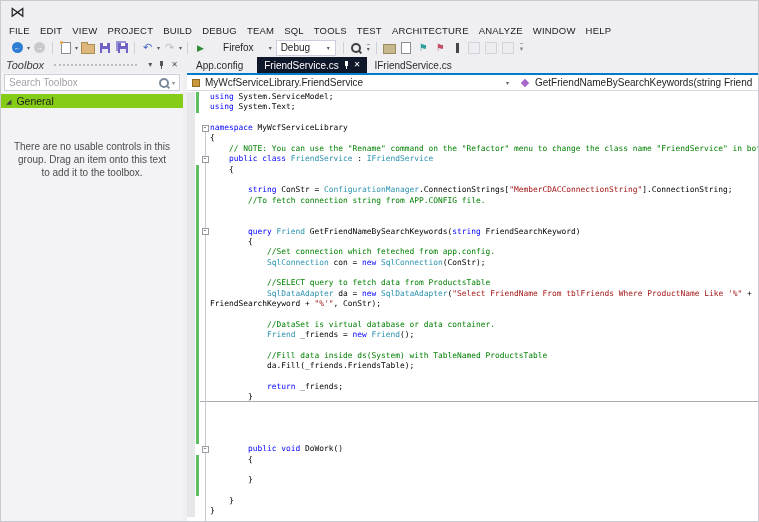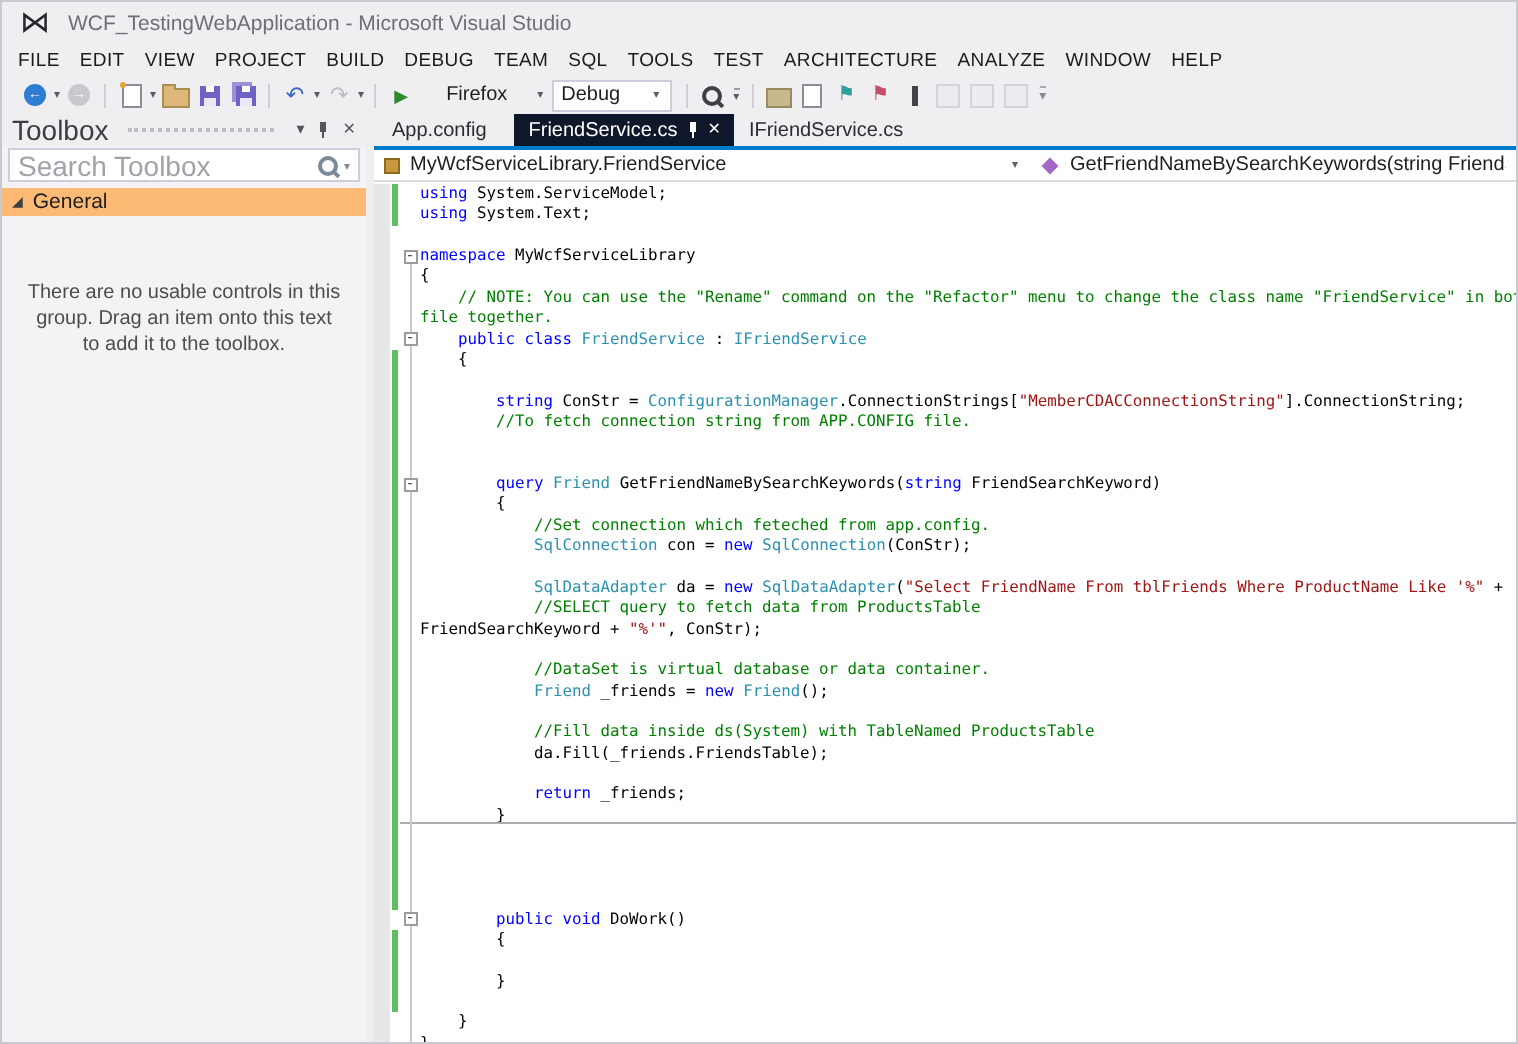--- a/index.html
+++ b/index.html
@@ -41,31 +41,31 @@
   .ic-docframe{width:8px;height:10px;border:1px solid #8C8C94;background:#FFF;}
   .flag{font-size:10px;line-height:1;} .flag.teal{color:#2E9E9E;} .flag.red{color:#C34F6B;}
   .ic-darkbar{width:3px;height:10px;background:#424249;}
   .ic-ghost{width:10px;height:10px;border:1px solid #D3D3DB;background:#ECECF1;}
   .overflow{font-size:7px;color:#8A8A95;border-top:1px solid #AAAAB5;padding-top:1px;margin-left:3px;line-height:1;}
   
   .content{position:absolute;top:56px;left:0;right:0;bottom:0;display:flex;}
   
   .toolbox{width:182px;display:flex;flex-direction:column;background:#F3F3F6;}
   .tb-header{height:16px;display:flex;align-items:center;padding:0 5px;background:#EFEFF2;}
-  .tb-title{font-size:14px;color:#3E3E42;margin-right:5px;}
+  .tb-title{font-size:11px;color:#3E3E42;margin-right:5px;font-style:italic;}
   .grip{flex:1;height:0;border-top:2px dotted #BCBCC7;margin:0 5px;}
   .twi{font-size:8px;color:#55555E;margin-left:6px;line-height:1;}
   .toolpin{position:relative;width:7px;height:9px;display:inline-block;margin-left:6px;}
   .toolpin::before{content:'';position:absolute;left:2px;top:0;width:3px;height:5px;background:#55555E;}
   .toolpin::after{content:'';position:absolute;left:3px;top:5px;width:1px;height:3px;background:#55555E;}
   .tb-search{margin:1px 3px 3px 3px;height:15px;background:#FFF;border:1px solid #CCCEDB;display:flex;align-items:center;padding:0 4px;}
-  .tb-search input{flex:1;border:none;outline:none;background:transparent;font-family:"Liberation Sans",sans-serif;font-size:14px;color:#333;padding:0;min-width:0;}
+  .tb-search input{flex:1;border:none;outline:none;background:transparent;font-family:"Liberation Sans",sans-serif;font-size:10px;color:#333;padding:0;min-width:0;}
   .tb-search input::placeholder{color:#A2A2AA;}
   .sbar-caret{font-size:6px;color:#8A8A95;margin-left:3px;}
-  .tb-group{height:14px;background:#fdba74;display:flex;align-items:center;padding:0 5px;gap:5px;}
+  .tb-group{height:14px;background:#84cc16;display:flex;align-items:center;padding:0 5px;gap:5px;}
   .tb-group-arrow{font-size:7px;color:#3F3F46;line-height:1;}
   .tb-group-label{font-size:10.5px;color:#1E1E1E;}
   .tb-empty{padding:32px 12px 0 12px;text-align:center;font-size:10px;line-height:13px;color:#4D4D4D;}
   .splitter{width:4px;background:#EFEFF2;}
   
   .editor{flex:1;display:flex;flex-direction:column;min-width:0;}
   .tabrow{height:16px;display:flex;align-items:flex-start;position:relative;padding-left:2px;flex:none;}
   .tabrow::after{content:'';position:absolute;left:0;right:0;bottom:-2px;height:2px;background:#007ACC;}
   .tab{height:16px;display:flex;align-items:center;padding:0 7px;font-size:10px;color:#2B2B30;gap:4px;}
   .tab:first-child{margin-right:7px;}
@@ -99,21 +99,20 @@
   .cl.rule::after{content:'';position:absolute;left:13px;right:0;bottom:1px;border-top:1px solid #ABABB2;}
   .olvline{position:absolute;left:18px;top:40px;height:390px;width:1px;background:#C9C9CF;z-index:1;}
 </style>
 </head>
 <body>
 
 <div class="vs-window">
 
   <div class="titlebar">
     <span class="vslogo">⋈</span>
-    <span class="title-text">WCF_TestingWebApplication - Microsoft Visual Studio</span>
   </div>
 
   <div class="menubar">
       <span class="menu-item">FILE</span>
       <span class="menu-item">EDIT</span>
       <span class="menu-item">VIEW</span>
       <span class="menu-item">PROJECT</span>
       <span class="menu-item">BUILD</span>
       <span class="menu-item">DEBUG</span>
       <span class="menu-item">TEAM</span>
@@ -282,26 +281,20 @@
             </div>
             <div class="cl">
               <span class="bp"></span>
               <span class="chg"></span>
               <span class="olc"></span>
               <span class="ct"><span class="tok-c">    // NOTE: You can use the "Rename" command on the "Refactor" menu to change the class name "FriendService" in both code and config</span></span>
             </div>
             <div class="cl">
               <span class="bp"></span>
               <span class="chg"></span>
-              <span class="olc"></span>
-              <span class="ct"><span class="tok-c">file together.</span></span>
-            </div>
-            <div class="cl">
-              <span class="bp"></span>
-              <span class="chg"></span>
               <span class="olc">
                 <span class="olbox">-</span>
               </span>
               <span class="ct"><span class="tok-p">    </span><span class="tok-k">public class</span><span class="tok-p"> </span><span class="tok-t">FriendService</span><span class="tok-p"> : </span><span class="tok-t">IFriendService</span></span>
             </div>
             <div class="cl">
               <span class="bp"></span>
               <span class="chg on"></span>
               <span class="olc"></span>
               <span class="ct"><span class="tok-p">    {</span></span>
@@ -365,27 +358,27 @@
             <div class="cl">
               <span class="bp"></span>
               <span class="chg on"></span>
               <span class="olc"></span>
               <span class="ct"></span>
             </div>
             <div class="cl">
               <span class="bp"></span>
               <span class="chg on"></span>
               <span class="olc"></span>
+              <span class="ct"><span class="tok-c">            //SELECT query to fetch data from ProductsTable</span></span>
+            </div>
+            <div class="cl">
+              <span class="bp"></span>
+              <span class="chg on"></span>
+              <span class="olc"></span>
               <span class="ct"><span class="tok-p">            </span><span class="tok-t">SqlDataAdapter</span><span class="tok-p"> da = </span><span class="tok-k">new</span><span class="tok-p"> </span><span class="tok-t">SqlDataAdapter</span><span class="tok-p">(</span><span class="tok-s">"Select FriendName From tblFriends Where ProductName Like '%"</span><span class="tok-p"> +</span></span>
-            </div>
-            <div class="cl">
-              <span class="bp"></span>
-              <span class="chg on"></span>
-              <span class="olc"></span>
-              <span class="ct"><span class="tok-c">            //SELECT query to fetch data from ProductsTable</span></span>
             </div>
             <div class="cl">
               <span class="bp"></span>
               <span class="chg on"></span>
               <span class="olc"></span>
               <span class="ct"><span class="tok-p">FriendSearchKeyword + </span><span class="tok-s">"%'"</span><span class="tok-p">, ConStr);</span></span>
             </div>
             <div class="cl">
               <span class="bp"></span>
               <span class="chg on"></span>

